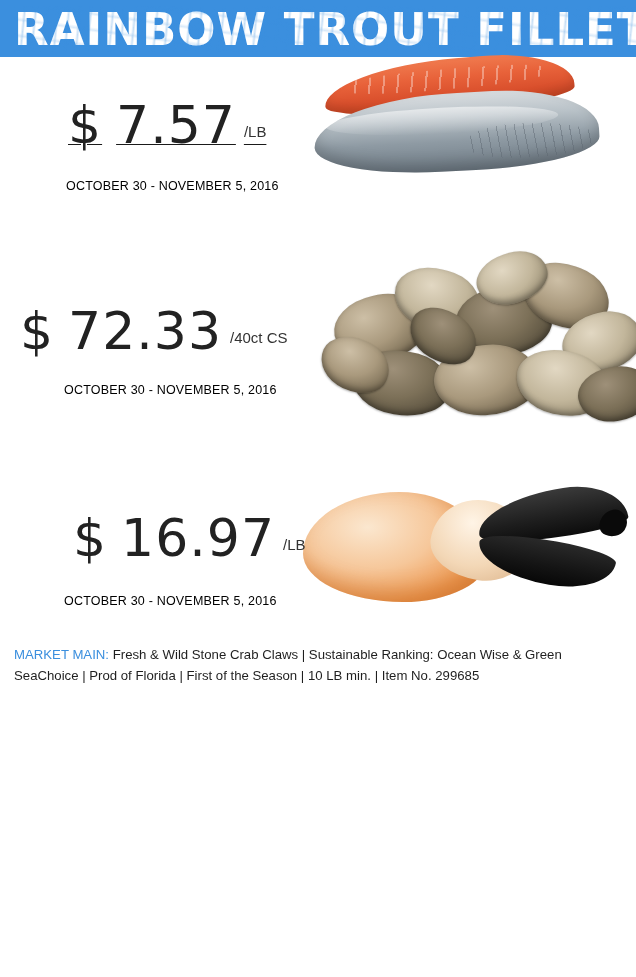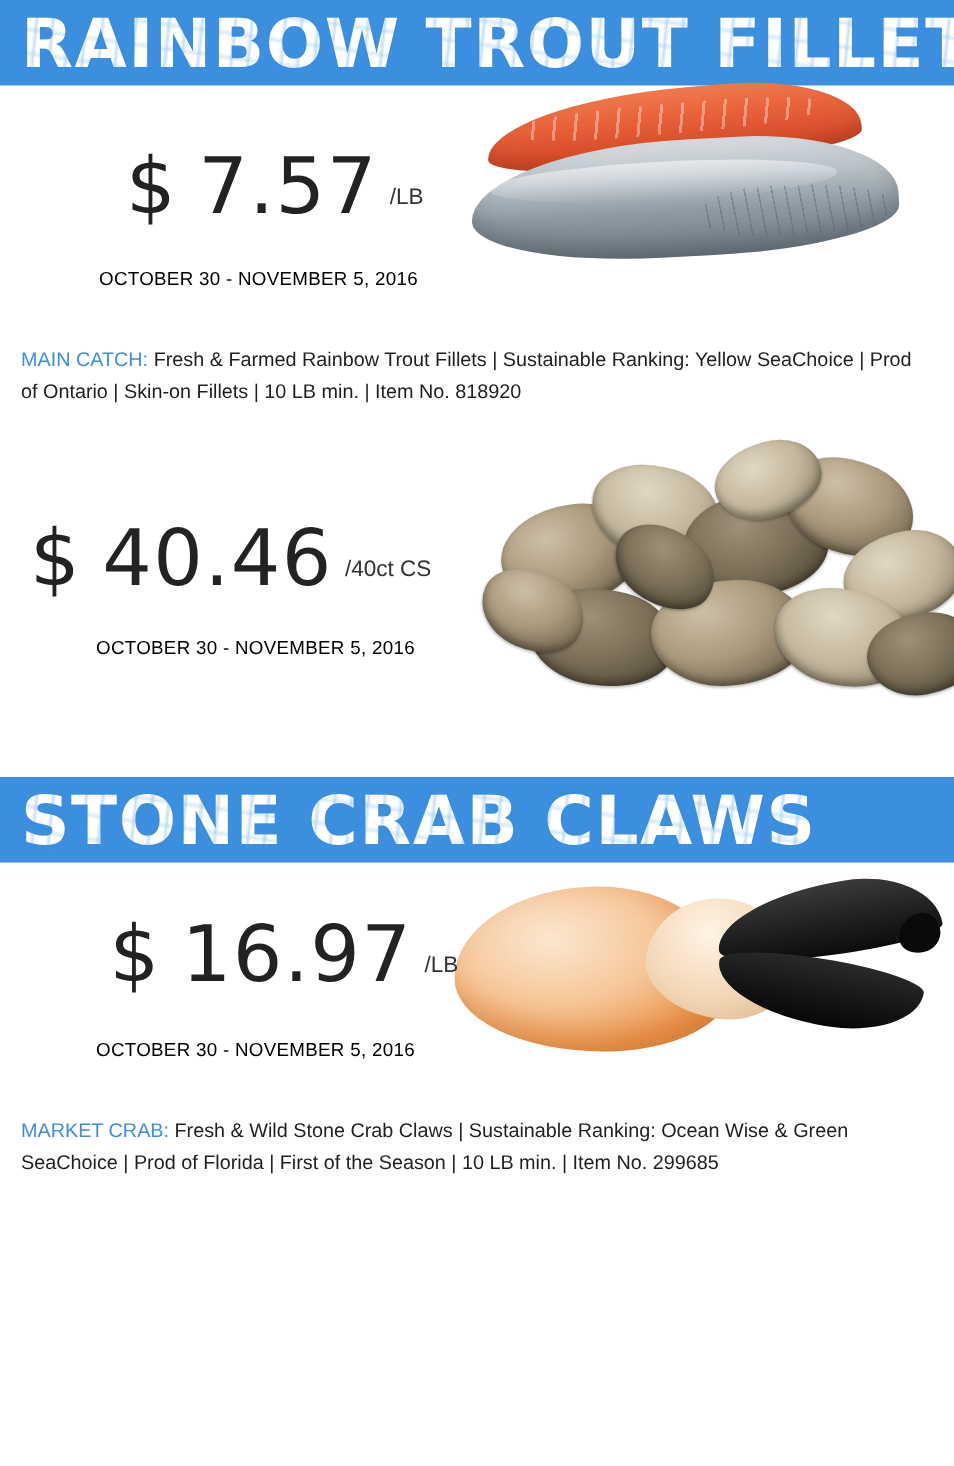--- a/index.html
+++ b/index.html
@@ -205,31 +205,27 @@
     <div class="banner">
       <div class="banner-title">RAINBOW TROUT FILLETS</div>
     </div>
 
     <div class="body-block">
       <div class="art trout">
         <div class="fillet-top"></div>
         <div class="fillet-bot"></div>
       </div>
 
-      <div class="price-row" style="left:84px; top:38px;">
+      <div class="price-row" style="left:68px; top:38px;text-decoration:underline;">
         <span class="price">$</span><span class="price" style="margin-left:14px;">7.57</span><span class="unit">/LB</span>
       </div>
 
       <div class="dates" style="left:66px; top:122px;">OCTOBER 30 - NOVEMBER 5, 2016</div>
     </div>
 
-    <div class="caption">
-      <span class="tag">MAIN CATCH:</span>
-      <span class="txt">Fresh &amp; Farmed Rainbow Trout Fillets | Sustainable Ranking: Yellow SeaChoice | Prod of Ontario | Skin-on Fillets | 10 LB min. | Item No. 818920</span>
-    </div>
   </div>
 
   <div class="spacer-1"></div>
 
   <div class="promo">
 
     <div class="body-block" style="height:165px;">
       <div class="art oysters">
         <div class="o" style="left:18px;  top:48px;  width:92px;  height:66px;  transform:rotate(-12deg);"></div>
         <div class="o l" style="left:78px;  top:22px;  width:86px;  height:60px;  transform:rotate(14deg);"></div>
@@ -239,50 +235,47 @@
         <div class="o d" style="left:36px;  top:104px; width:98px;  height:64px;  transform:rotate(8deg);"></div>
         <div class="o" style="left:118px; top:98px;  width:104px; height:70px;  transform:rotate(-4deg);"></div>
         <div class="o l" style="left:200px; top:104px; width:92px;  height:64px;  transform:rotate(12deg);"></div>
         <div class="o d" style="left:262px; top:120px; width:74px;  height:54px;  transform:rotate(-10deg);"></div>
         <div class="o" style="left:4px;   top:92px;  width:70px;  height:52px;  transform:rotate(24deg);"></div>
         <div class="o l" style="left:160px; top:6px;   width:72px;  height:50px;  transform:rotate(-18deg);"></div>
         <div class="o d" style="left:92px;  top:64px;  width:70px;  height:50px;  transform:rotate(30deg);"></div>
       </div>
 
       <div class="price-row" style="left:20px; top:32px;">
-        <span class="price">$</span><span class="price" style="margin-left:14px;">40.46</span><span class="unit">/40ct CS</span>
+        <span class="price">$</span><span class="price" style="margin-left:14px;">72.33</span><span class="unit">/40ct CS</span>
       </div>
 
       <div class="dates" style="left:64px; top:114px;">OCTOBER 30 - NOVEMBER 5, 2016</div>
     </div>
 
   </div>
 
   <div class="spacer-2"></div>
 
   <div class="promo">
-    <div class="banner">
-      <div class="banner-title">STONE CRAB CLAWS</div>
-    </div>
 
     <div class="body-block" style="height:168px;">
       <div class="art claw">
         <div class="palm"></div>
         <div class="joint"></div>
         <div class="finger-top"></div>
         <div class="finger-bot"></div>
         <div class="tip"></div>
       </div>
 
       <div class="price-row" style="left:73px; top:32px;">
         <span class="price">$</span><span class="price" style="margin-left:14px;">16.97</span><span class="unit">/LB</span>
       </div>
 
       <div class="dates" style="left:64px; top:118px;">OCTOBER 30 - NOVEMBER 5, 2016</div>
     </div>
 
     <div class="caption">
-      <span class="tag">MARKET CRAB:</span>
+      <span class="tag">MARKET MAIN:</span>
       <span class="txt">Fresh &amp; Wild Stone Crab Claws | Sustainable Ranking: Ocean Wise &amp; Green SeaChoice | Prod of Florida | First of the Season | 10 LB min. | Item No. 299685</span>
     </div>
   </div>
 
 </div>
 
 </body></html>

